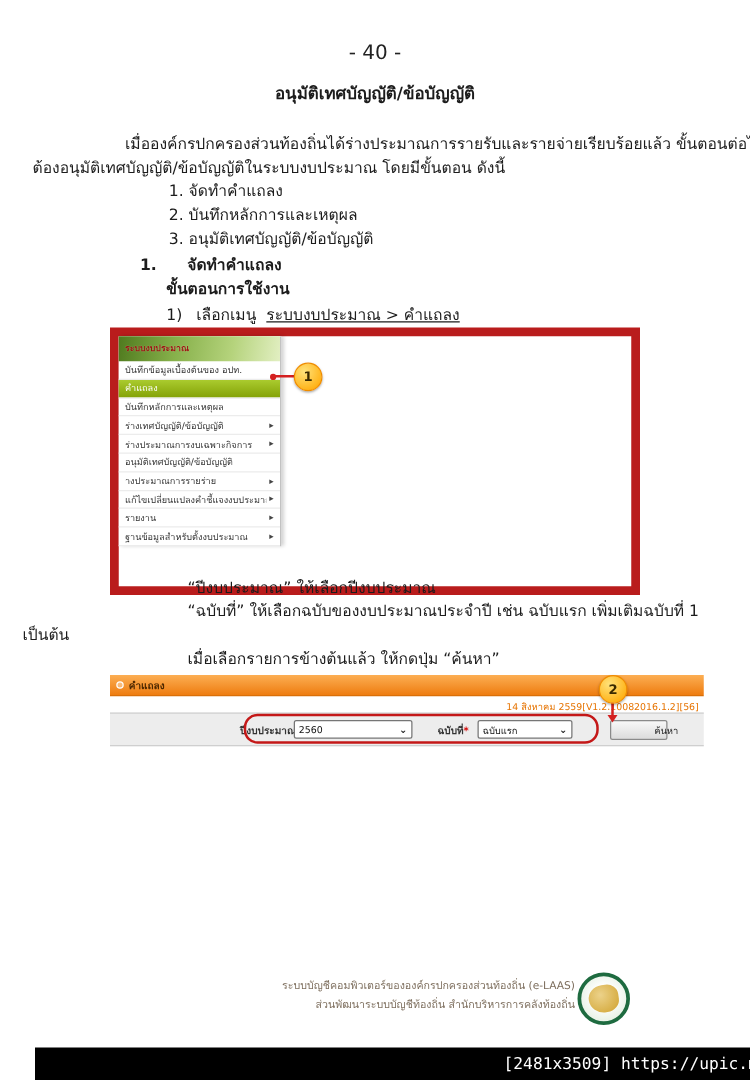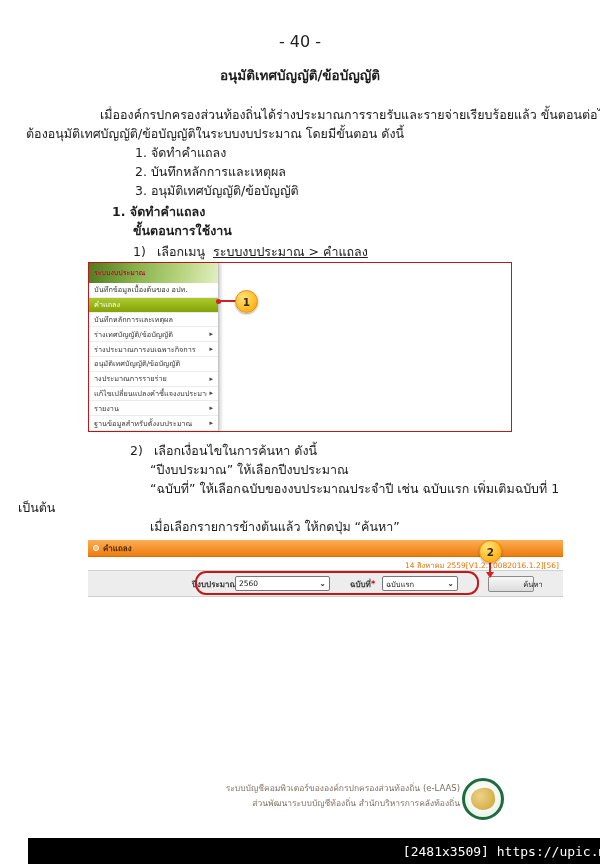--- a/index.html
+++ b/index.html
@@ -13,21 +13,21 @@
   .page{position:relative;width:600px;height:864px;background:#ffffff;overflow:hidden;margin:0 auto;}
   .t{position:absolute;white-space:nowrap;font-size:12.5px;color:#1c1c1c;line-height:1.35;}
   .bold{font-weight:bold;}
   .center{left:0;width:600px;text-align:center;}
   .pagenum{font-size:16px;color:#222;}
   .doc-title{font-size:13.5px;font-weight:bold;}
   .stepnum{display:inline-block;width:20px;}
   .link-underline{text-decoration:underline;}
 
   
-  .shot-menu{position:absolute;left:88px;top:262px;width:424px;height:170px;background:#fff;border:1px solid #b91c1c;}
+  .shot-menu{position:absolute;left:88px;top:262px;width:424px;height:214px;background:#fff;border:7px solid #b91c1c;}
   .menu-panel{position:absolute;left:0;top:0;width:130px;height:168px;background:#fff;border-right:1px solid #c2c2c2;box-shadow:2px 0 3px rgba(0,0,0,.18);}
   .menu-header{height:20px;background:linear-gradient(100deg,#4f7a1e 0%,#86b04a 35%,#b5d37c 70%,#e2efc2 100%);color:#9c1410;font-size:7px;font-weight:bold;line-height:20px;padding-left:5px;text-shadow:0 0 1px rgba(255,255,255,.4);}
   .menu-item{height:14.8px;display:flex;align-items:center;justify-content:space-between;padding:0 5px;font-size:7.3px;color:#333;border-bottom:1px solid #ececec;overflow:hidden;cursor:default;}
   .menu-item .lbl{white-space:nowrap;overflow:hidden;}
   .menu-item .arr{font-size:7px;color:#444;flex:none;margin-left:2px;}
   .menu-item.hi{background:linear-gradient(var(--menu-green-top),var(--menu-green-bot));color:#fff;}
   .menu-item.hi .lbl{color:#fff;}
 
   
   .callout{position:absolute;width:23px;height:23px;border-radius:50%;background:radial-gradient(circle at 35% 30%,#ffe27a,#ffb61e 70%,#ff9d00);border:1.5px solid var(--callout-border);box-shadow:0 1px 2px rgba(0,0,0,.35);color:#3a2a00;font-size:10.5px;font-weight:bold;display:flex;align-items:center;justify-content:center;z-index:6;}
@@ -69,21 +69,21 @@
 
   <div class="t" style="left:100px;top:107px;">เมื่อองค์กรปกครองส่วนท้องถิ่นได้ร่างประมาณการรายรับและรายจ่ายเรียบร้อยแล้ว ขั้นตอนต่อไป</div>
   <div class="t" style="left:26px;top:126px;">ต้องอนุมัติเทศบัญญัติ/ข้อบัญญัติในระบบงบประมาณ โดยมีขั้นตอน ดังนี้</div>
 
   <div class="t" style="left:135px;top:145px;">1. จัดทำคำแถลง</div>
   <div class="t" style="left:135px;top:164px;">2. บันทึกหลักการและเหตุผล</div>
   <div class="t" style="left:135px;top:183px;">3. อนุมัติเทศบัญญัติ/ข้อบัญญัติ</div>
 
   <div class="t bold" style="left:112px;top:204px;">
     <span>1.</span>
-    <span style="margin-left:0;">จัดทำคำแถลง</span>
+    <span style="margin-left:20px;">จัดทำคำแถลง</span>
   </div>
   <div class="t bold" style="left:133px;top:223px;">ขั้นตอนการใช้งาน</div>
 
   <div class="t" style="left:133px;top:244px;">
     <span class="stepnum">1)</span>
     <span>เลือกเมนู</span>
     <span class="link-underline" style="margin-left:4px;">ระบบงบประมาณ &gt; คำแถลง</span>
   </div>
 
   <div class="shot-menu">
@@ -129,24 +129,20 @@
           <span class="lbl">ฐานข้อมูลสำหรับตั้งงบประมาณ</span>
           <span class="arr">▸</span>
         </div>
     </div>
   </div>
 
   <div class="anno-dot" style="left:216px;top:299px;"></div>
   <div class="anno-line-h" style="left:218px;top:300px;width:18px;"></div>
   <div class="callout" style="left:235px;top:290px;">1</div>
 
-  <div class="t" style="left:130px;top:443px;">
-    <span class="stepnum">2)</span>
-    <span>เลือกเงื่อนไขในการค้นหา ดังนี้</span>
-  </div>
   <div class="t" style="left:150px;top:462px;">“ปีงบประมาณ” ให้เลือกปีงบประมาณ</div>
   <div class="t" style="left:150px;top:481px;">“ฉบับที่” ให้เลือกฉบับของงบประมาณประจำปี เช่น ฉบับแรก เพิ่มเติมฉบับที่ 1</div>
   <div class="t" style="left:18px;top:500px;">เป็นต้น</div>
   <div class="t" style="left:150px;top:519px;">เมื่อเลือกรายการข้างต้นแล้ว ให้กดปุ่ม “ค้นหา”</div>
 
   <div class="shot-form">
     <div class="form-header">
       <span class="dot-icon"></span>
       <span class="ttl">คำแถลง</span>
     </div>

